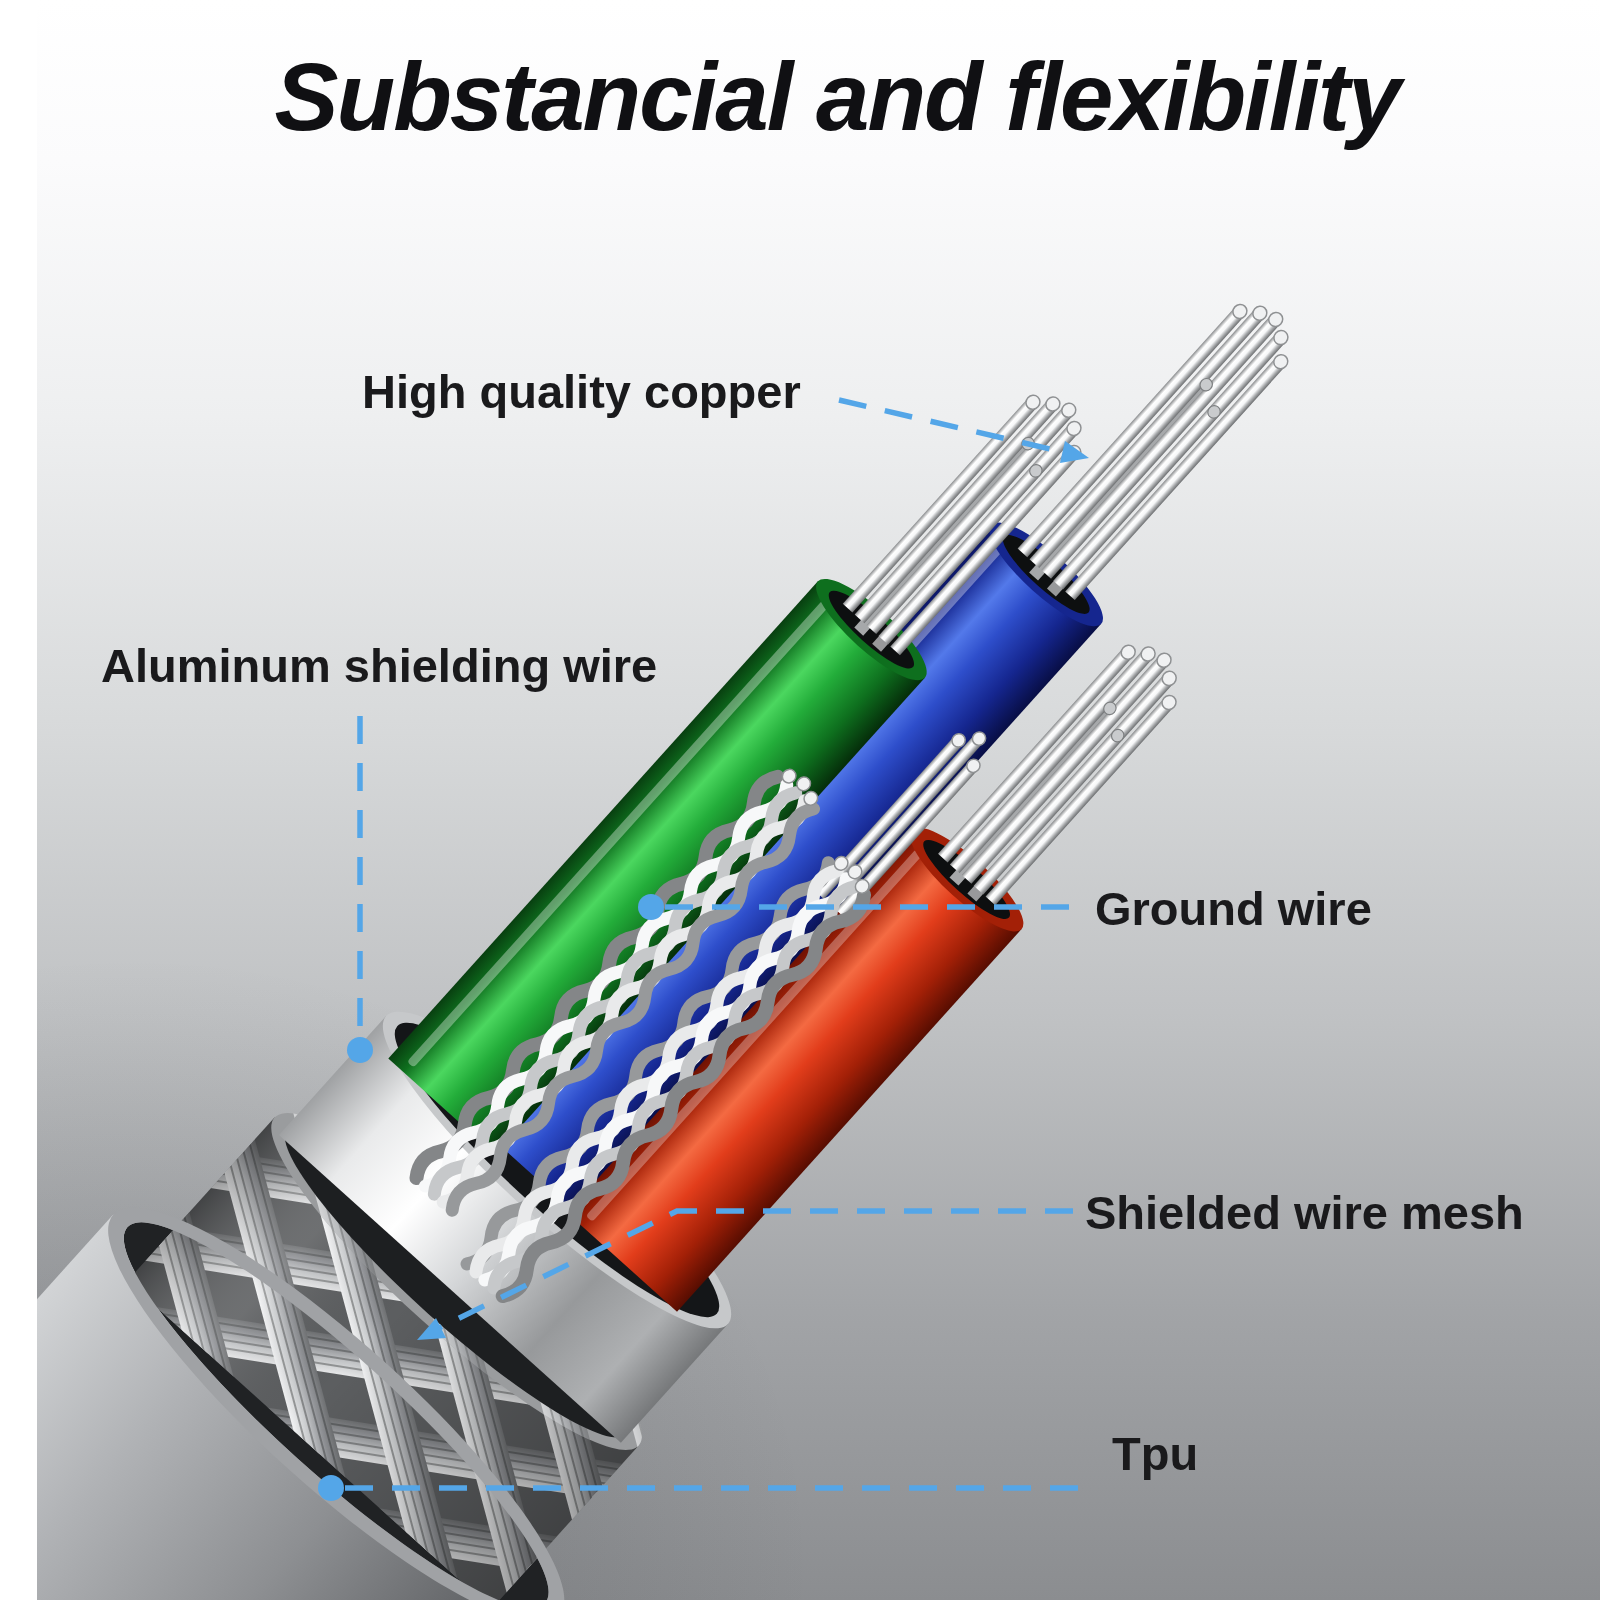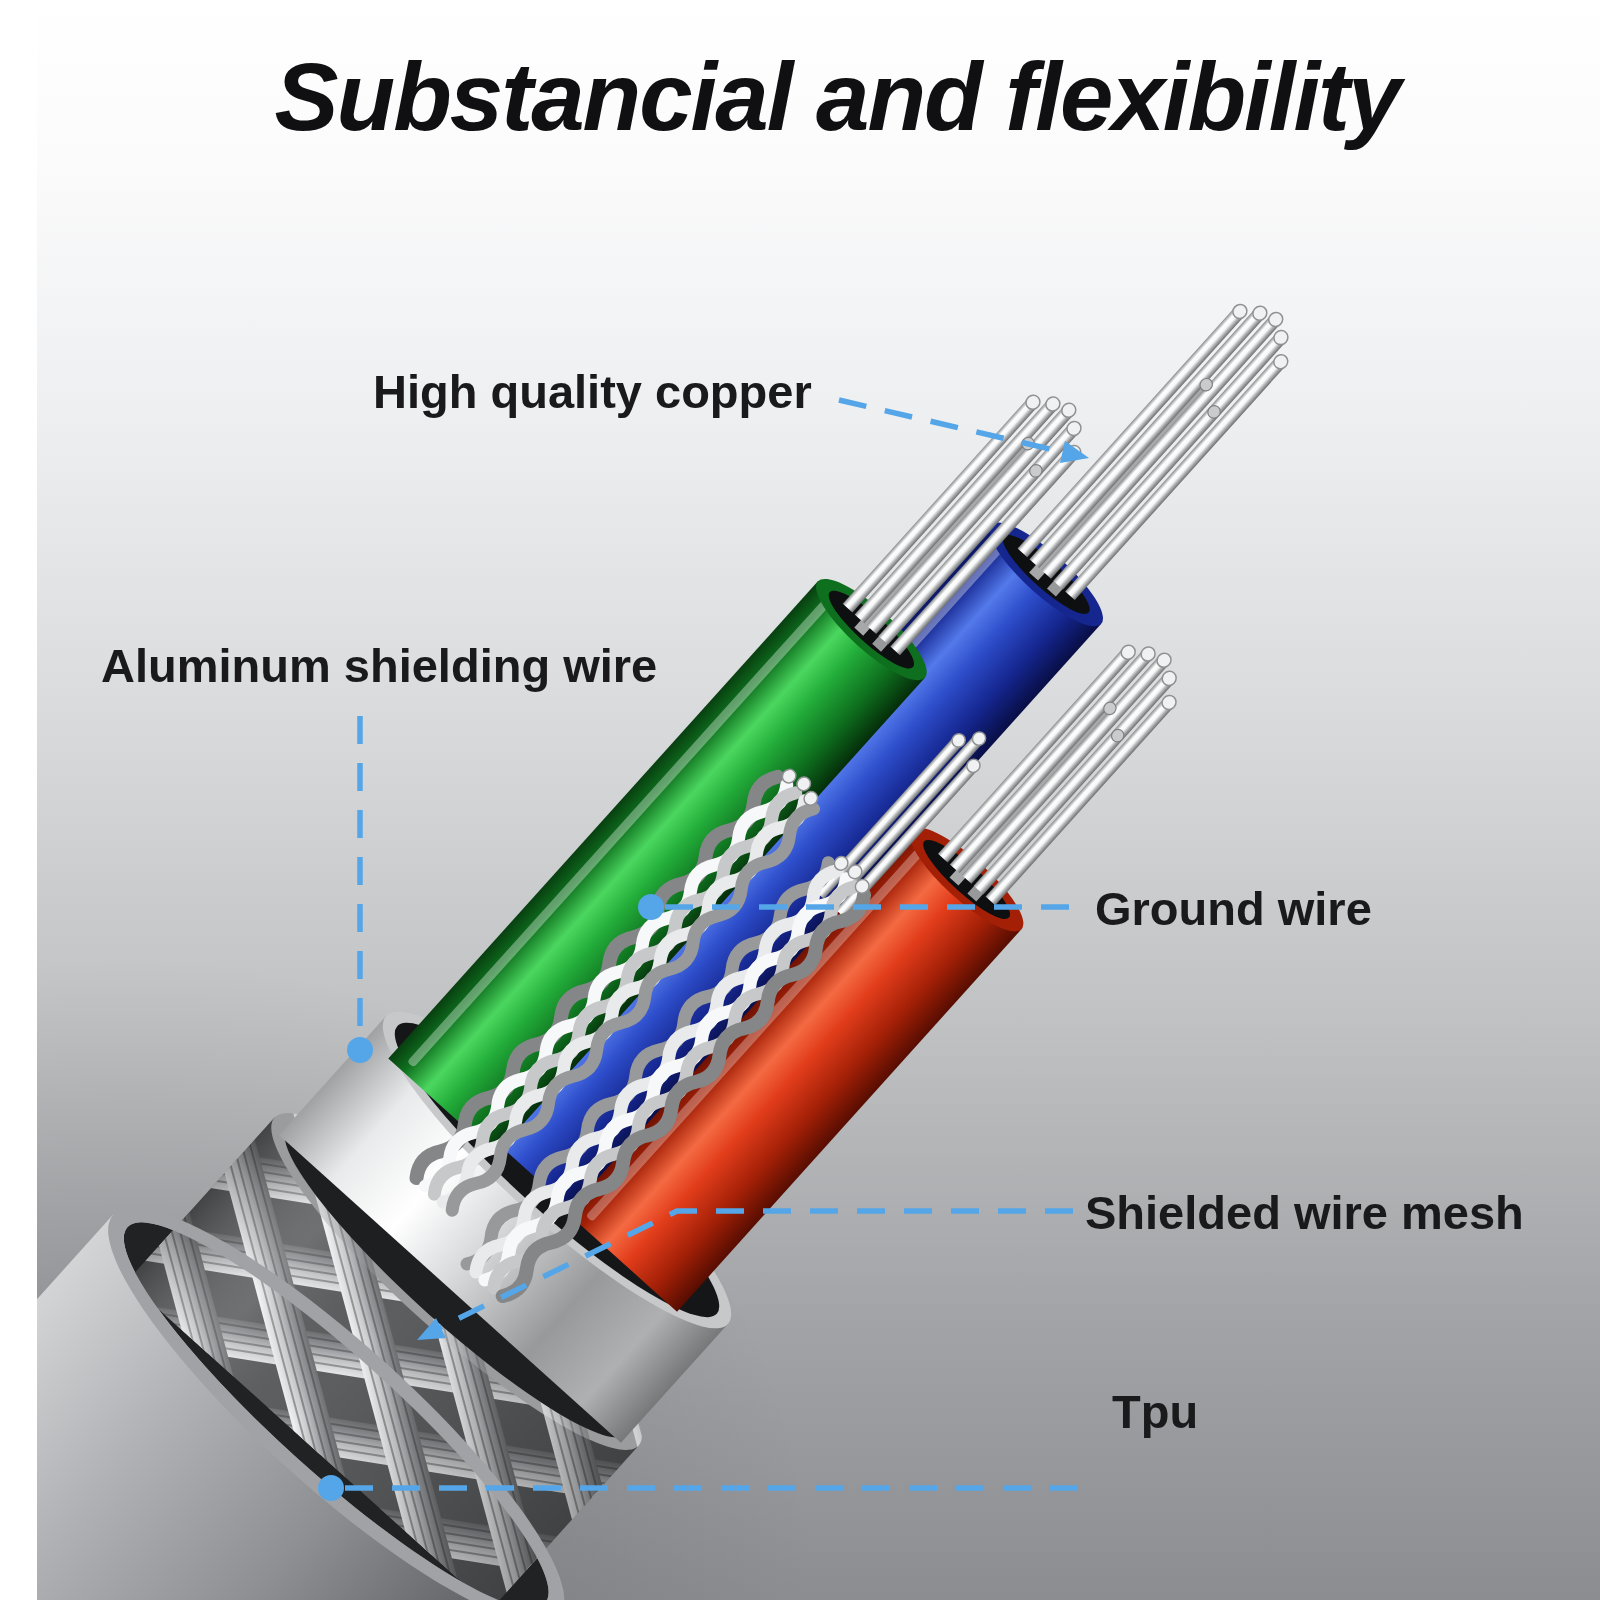--- a/index.html
+++ b/index.html
@@ -14,25 +14,25 @@
   #cable-svg{position:absolute;left:0;top:0;width:1600px;height:1600px;}
   .page-title{
     position:absolute;left:0;right:0;top:42px;text-align:center;
     font-size:96px;font-weight:bold;font-style:italic;letter-spacing:-2px;
     color:var(--title_text);white-space:nowrap;
   }
   .lbl{
     position:absolute;font-size:47px;font-weight:bold;line-height:1.1;
     color:var(--label_text);white-space:nowrap;
   }
-  #lbl-copper{left:336px;top:366px;text-align:center;}
+  #lbl-copper{left:325px;top:366px;text-align:center;}
   #lbl-foil{left:64px;top:640px;}
   #lbl-ground{left:1058px;top:883px;}
   #lbl-mesh{left:1048px;top:1187px;}
-  #lbl-tpu{left:1075px;top:1386px;}
+  #lbl-tpu{left:1075px;top:1428px;}
   .leader{stroke:var(--leader_blue);stroke-width:5.5;fill:none;stroke-dasharray:28 19;}
   .dot{fill:var(--leader_blue);}
   .arrow{fill:var(--leader_blue);}
   .st-hl{stroke:#f7f8f9;stroke-width:13;fill:none;stroke-linecap:round;}
   .st-md{stroke:#c6c8ca;stroke-width:13;fill:none;stroke-linecap:round;}
   .st-lt{stroke:#e9eaeb;stroke-width:13;fill:none;stroke-linecap:round;}
   .st-dk{stroke:#848688;stroke-width:14;fill:none;stroke-linecap:round;}
   .st-d2{stroke:#97999b;stroke-width:13;fill:none;stroke-linecap:round;}
   .rod-tip{fill:#f0f1f2;stroke:#8f9193;stroke-width:1.5;}
   .rod-tip-b{fill:#c9cbcd;stroke:#7e8082;stroke-width:1.2;}

